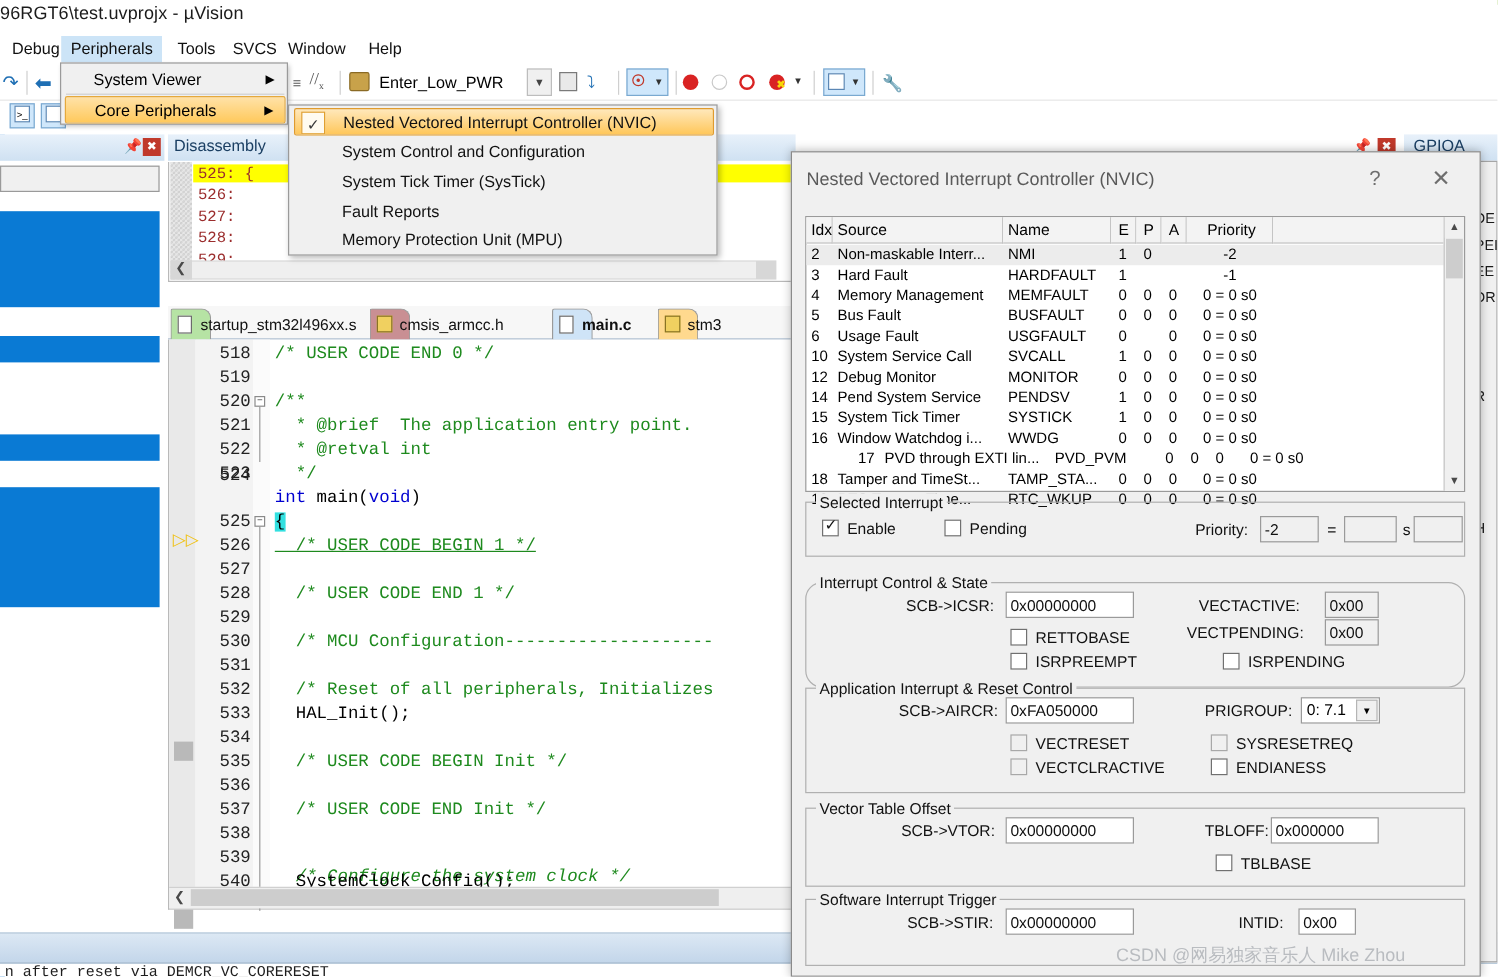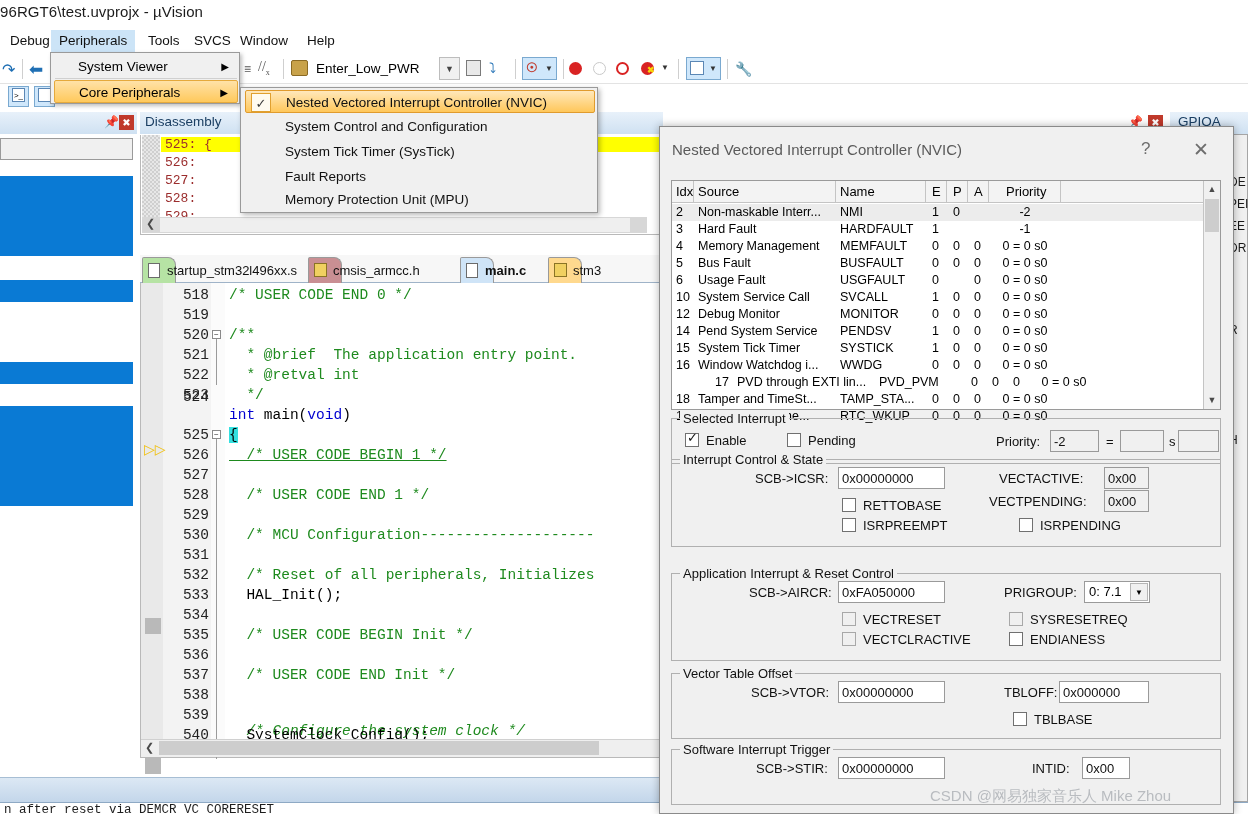--- a/index.html
+++ b/index.html
@@ -536,21 +536,21 @@
     <span class="cbx" style="left:115px; top:14px;"></span>
     <span class="lbl" style="left:136px; top:14px;">Pending</span>
     <span class="lbl" style="left:324px; top:15px;">Priority:</span>
     <span class="tbox ro" style="left:378px; top:11px; width:49px;">-2</span>
     <span class="lbl" style="left:434px; top:15px;">=</span>
     <span class="tbox ro" style="left:448px; top:11px; width:44px;"></span>
     <span class="lbl" style="left:497px; top:15px;">s</span>
     <span class="tbox ro" style="left:506px; top:11px; width:41px;"></span>
   </div>
 
-  <div class="grp" style="left:11px; top:332px; width:550px; height:88px;">
+  <div class="grp" style="left:11px; top:358px; width:550px; height:88px;border-radius:14px;">
     <span class="gl">Interrupt Control &amp; State</span>
     <span class="lbl" style="left:83px; top:11px;">SCB-&gt;ICSR:</span>
     <span class="tbox" style="left:166px; top:7px; width:107px;">0x00000000</span>
     <span class="lbl" style="left:327px; top:11px;">VECTACTIVE:</span>
     <span class="tbox ro" style="left:432px; top:7px; width:45px;">0x00</span>
     <span class="cbx" style="left:170px; top:38px;"></span>
     <span class="lbl" style="left:191px; top:38px;">RETTOBASE</span>
     <span class="lbl" style="left:317px; top:34px;">VECTPENDING:</span>
     <span class="tbox ro" style="left:432px; top:30px; width:45px;">0x00</span>
     <span class="cbx" style="left:170px; top:58px;"></span>

